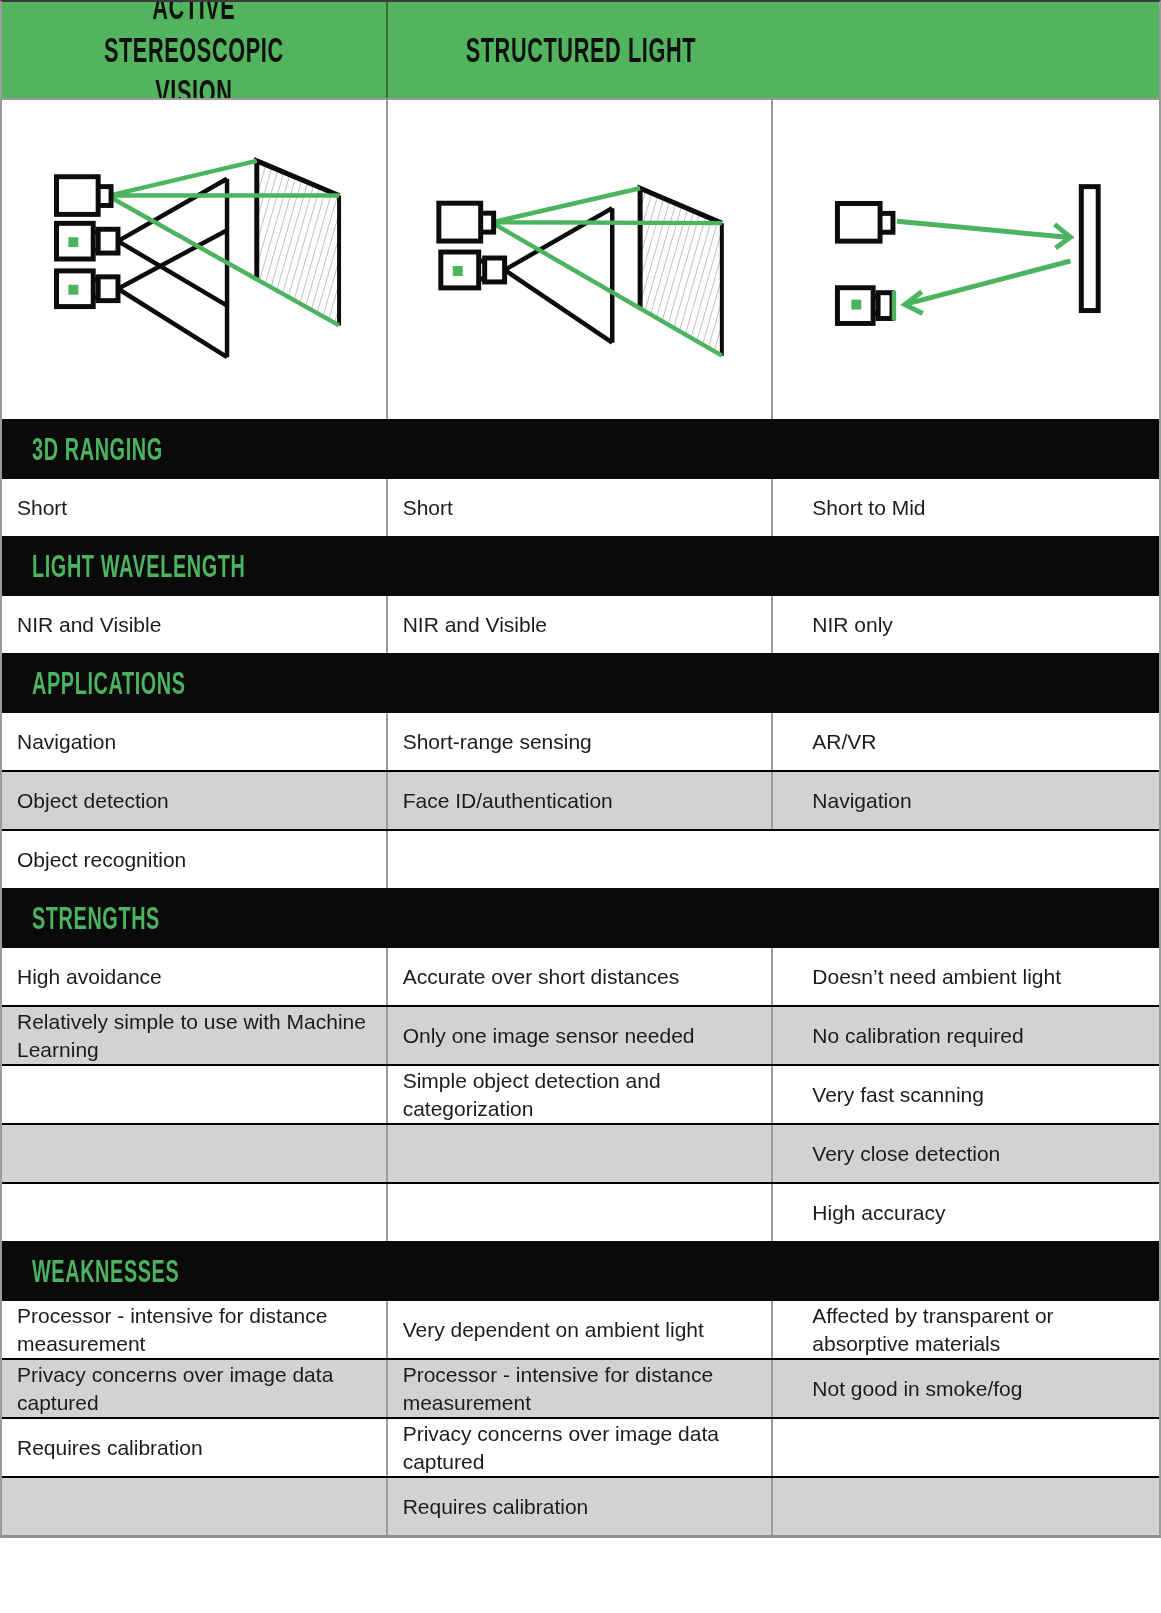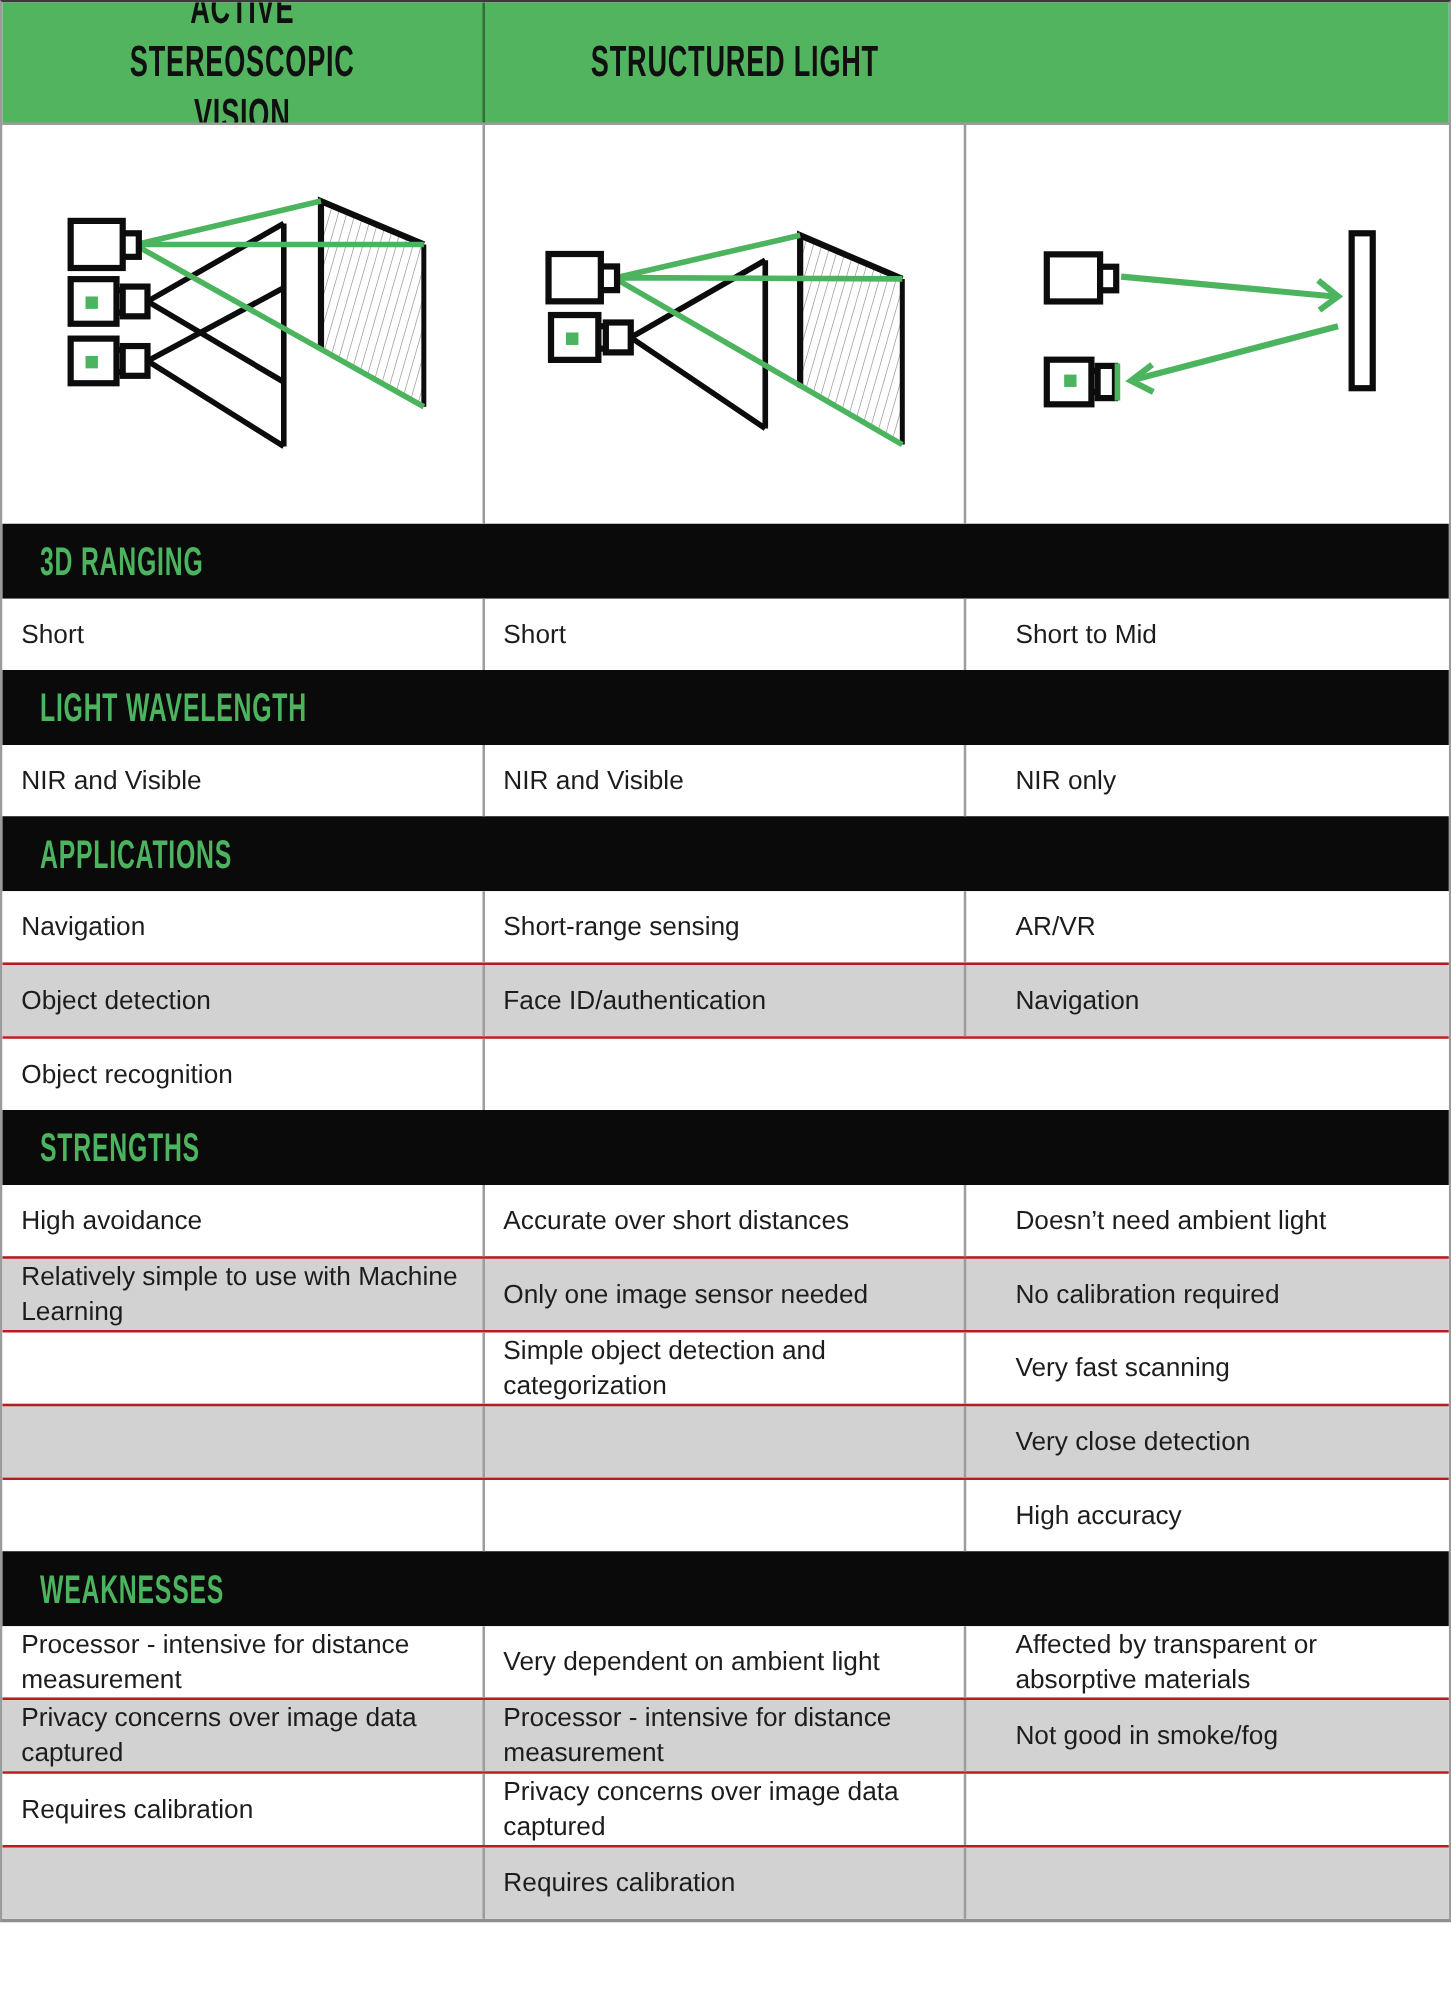--- a/index.html
+++ b/index.html
@@ -15,21 +15,21 @@
     background:#ffffff;
   }
 
   
   .header-row {
     display:grid; grid-template-columns:1fr 1fr 1fr;
     background:#52b45e; height:96px;
     border-bottom:2px solid #9b9b9b;
   }
   .header-cell {
-    display:flex; align-items:center; justify-content:flex-end;
+    display:flex; align-items:center; justify-content:center;
     border-right:2px solid rgba(0,0,0,0.38);
     overflow:hidden;
   }
   .header-cell:last-child { border-right:none; }
   .header-title {
     font-weight:700; font-size:35px; line-height:1.22;
     letter-spacing:1px; color:#101010; text-align:center;
     transform:scaleX(0.62); transform-origin:center center;
     max-width:480px; white-space:normal;
   }
@@ -57,21 +57,21 @@
     letter-spacing:1px; white-space:nowrap;
     transform:scaleX(0.62); transform-origin:left center;
   }
 
   
   .row {
     display:grid; grid-template-columns:1fr 1fr 1fr;
     background:#ffffff; min-height:57px;
   }
   .row.alt { background:#d2d2d2; }
-  .row + .row { border-top:2px solid #b91c1c; }
+  .row + .row { border-top:2px solid #000000; }
   .cell {
     padding:0 15px; display:flex; align-items:center;
     border-right:2px solid #9c9c9c;
     font-size:21px; line-height:1.3; color:#1c1c1c;
   }
   .cell:last-child { border-right:none;margin-left:24px; }
 </style>
 </head>
 <body>
 

